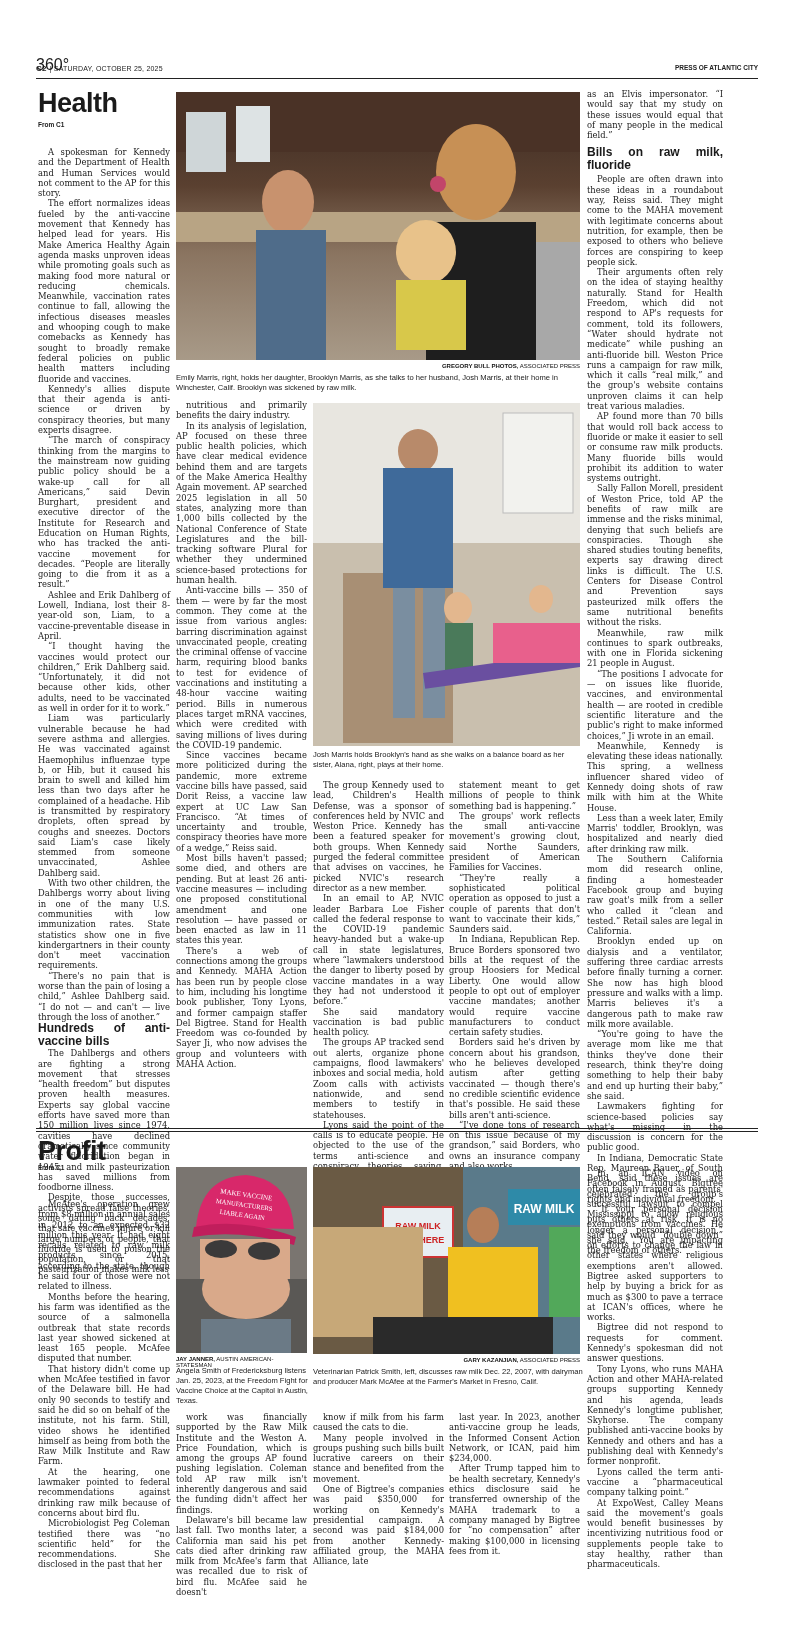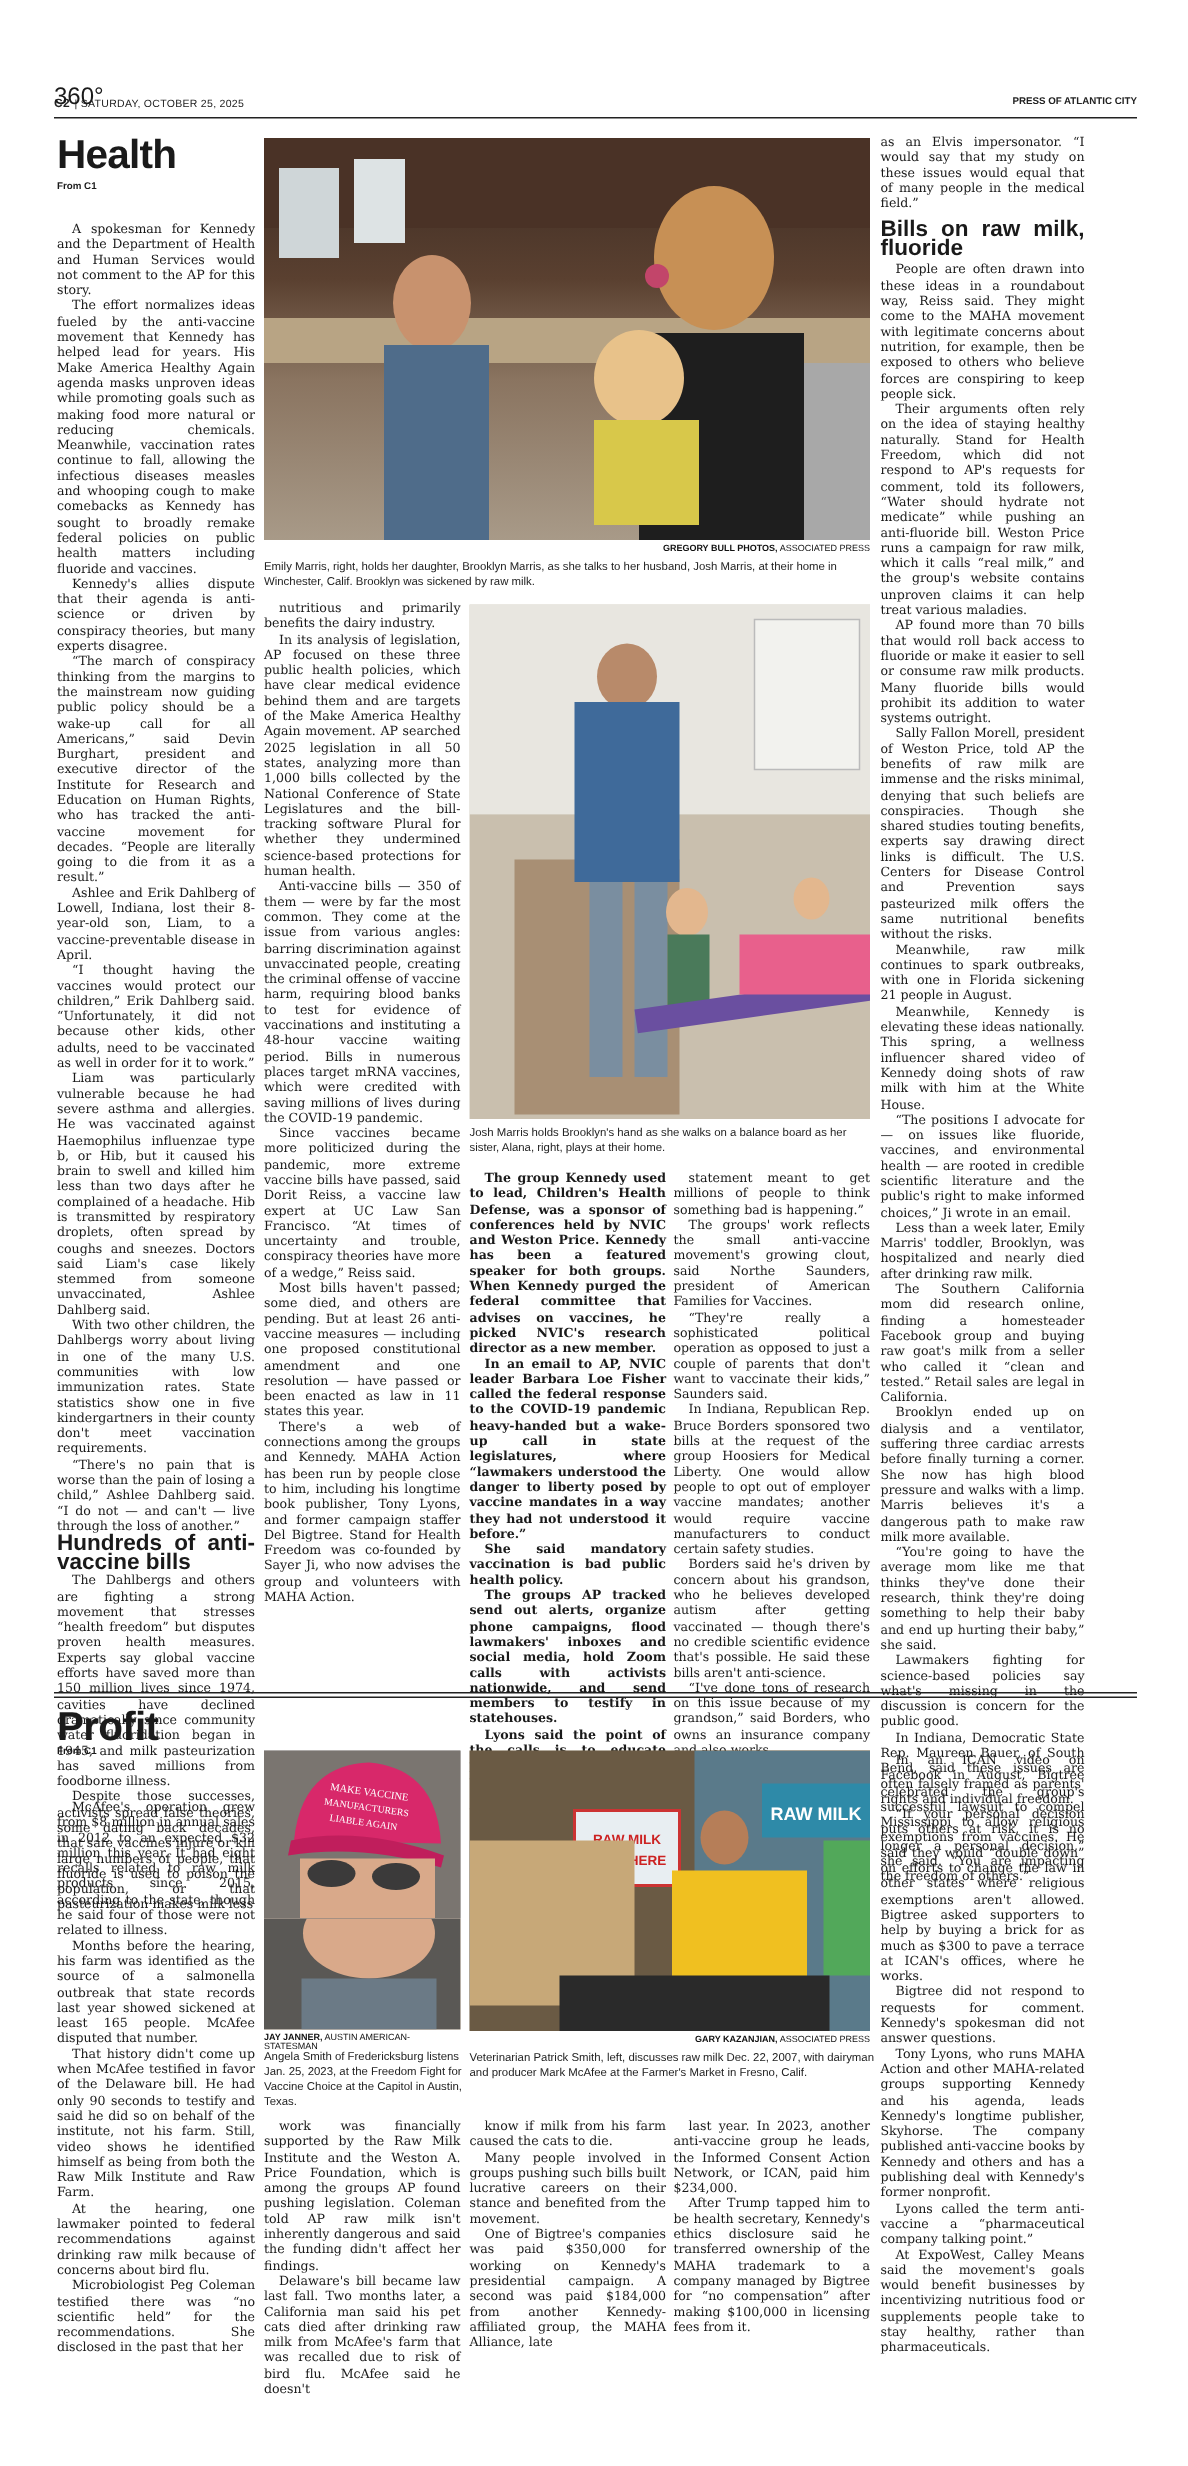--- a/index.html
+++ b/index.html
@@ -6,21 +6,21 @@
   body{width:792px;height:1644px;position:relative;overflow:hidden;font-family:"DejaVu Serif",serif;color:#1a1a1a;}
   .masthead{position:absolute;left:36px;top:58px;width:722px;height:20px;border-bottom:1.5px solid #222;}
   .mh-left{position:absolute;left:0;top:6px;font-family:"Liberation Sans",sans-serif;font-size:7px;letter-spacing:.2px;color:#222;}
   .mh-left b{font-size:8px;margin-right:3px;}
   .mh-center{position:absolute;left:0;right:0;top:-2px;text-align:left;font-family:Liberation Sans, sans-serif;font-size:16px;}
   .mh-right{position:absolute;right:0;top:6px;font-family:"Liberation Sans",sans-serif;font-size:6.5px;font-weight:bold;color:#222;}
   .col{position:absolute;font-size:8.4px;line-height:10.3px;text-align:justify;hyphens:auto;}
   .col p{margin:0;text-indent:10px;}
   .sec-title{position:absolute;font-family:"Liberation Sans",sans-serif;font-weight:bold;font-size:27px;letter-spacing:-.5px;}
   .from{position:absolute;font-family:"Liberation Sans",sans-serif;font-weight:bold;font-size:6.5px;}
-  .subhead{font-family:"Liberation Sans",sans-serif;font-weight:bold;font-size:15px;line-height:13px;margin:8px 0 6px 0;text-indent:0 !important;}
+  .subhead{font-family:"Liberation Sans",sans-serif;font-weight:bold;font-size:12px;line-height:13px;margin:8px 0 6px 0;text-indent:0 !important;}
   .photo{position:absolute;overflow:hidden;}
   .credit{position:absolute;font-family:"Liberation Sans",sans-serif;font-size:6px;text-align:right;color:#111;}
   .credit b{font-weight:bold;}
   .caption{position:absolute;font-family:"Liberation Sans",sans-serif;font-size:7.6px;line-height:10px;color:#222;}
   .rule{position:absolute;left:36px;width:722px;border-top:1.5px solid #222;}
   .rule2{position:absolute;left:36px;width:722px;border-top:1px solid #222;}
 </style>
 </head>
 <body>
 
@@ -94,21 +94,21 @@
     <rect x="110" y="185" width="22" height="130" fill="#7a8ea0"></rect>
     <ellipse cx="145" cy="205" rx="14" ry="16" fill="#e3b78e"></ellipse>
     <rect x="132" y="220" width="28" height="50" fill="#4a7a5a"></rect>
     <rect x="110" y="270" width="160" height="16" fill="#6a4fa0" transform="rotate(-8 110 270)"></rect>
     <rect x="180" y="220" width="87" height="40" fill="#e8608c"></rect>
     <ellipse cx="228" cy="196" rx="12" ry="14" fill="#e3b78e"></ellipse>
   </svg>
 </div>
 <div class="caption" style="left:313px;top:750px;width:272px;">Josh Marris holds Brooklyn's hand as she walks on a balance board as her sister, Alana, right, plays at their home.</div>
 
-<div class="col" style="left:313px;top:780px;width:131px;font-weight:bold;">
+<div class="col" style="left:313px;top:780px;width:131px;">
   <div>
       <p>The group Kennedy used to lead, Children's Health Defense, was a sponsor of conferences held by NVIC and Weston Price. Kennedy has been a featured speaker for both groups. When Kennedy purged the federal committee that advises on vaccines, he picked NVIC's research director as a new member.</p>
       <p>In an email to AP, NVIC leader Barbara Loe Fisher called the federal response to the COVID-19 pandemic heavy-handed but a wake-up call in state legislatures, where “lawmakers understood the danger to liberty posed by vaccine mandates in a way they had not understood it before.”</p>
       <p>She said mandatory vaccination is bad public health policy.</p>
       <p>The groups AP tracked send out alerts, organize phone campaigns, flood lawmakers' inboxes and social media, hold Zoom calls with activists nationwide, and send members to testify in statehouses.</p>
       <p>Lyons said the point of the calls is to educate people. He objected to the use of the terms anti-science and conspiracy theories, saying, “It's just an inflammatory</p>
     </div>
 </div>
 <div class="col" style="left:449px;top:780px;width:131px;">
   <div>
@@ -125,22 +125,22 @@
   <div>
       <p style="text-indent: 0px;">as an Elvis impersonator. “I would say that my study on these issues would equal that of many people in the medical field.”</p>
     </div>
   <p class="subhead" style="margin-top:6px;margin-bottom:2px;">Bills on raw milk, fluoride</p>
   <div>
       <p>People are often drawn into these ideas in a roundabout way, Reiss said. They might come to the MAHA movement with legitimate concerns about nutrition, for example, then be exposed to others who believe forces are conspiring to keep people sick.</p>
       <p>Their arguments often rely on the idea of staying healthy naturally. Stand for Health Freedom, which did not respond to AP's requests for comment, told its followers, “Water should hydrate not medicate” while pushing an anti-fluoride bill. Weston Price runs a campaign for raw milk, which it calls “real milk,” and the group's website contains unproven claims it can help treat various maladies.</p>
       <p>AP found more than 70 bills that would roll back access to fluoride or make it easier to sell or consume raw milk products. Many fluoride bills would prohibit its addition to water systems outright.</p>
       <p>Sally Fallon Morell, president of Weston Price, told AP the benefits of raw milk are immense and the risks minimal, denying that such beliefs are conspiracies. Though she shared studies touting benefits, experts say drawing direct links is difficult. The U.S. Centers for Disease Control and Prevention says pasteurized milk offers the same nutritional benefits without the risks.</p>
       <p>Meanwhile, raw milk continues to spark outbreaks, with one in Florida sickening 21 people in August.</p>
+      <p>“The positions I advocate for — on issues like fluoride, vaccines, and environmental health — are rooted in credible scientific literature and the public's right to make informed choices,” Ji wrote in an email.</p>
       <p>Meanwhile, Kennedy is elevating these ideas nationally. This spring, a wellness influencer shared video of Kennedy doing shots of raw milk with him at the White House.</p>
-      <p>“The positions I advocate for — on issues like fluoride, vaccines, and environmental health — are rooted in credible scientific literature and the public's right to make informed choices,” Ji wrote in an email.</p>
       <p>Less than a week later, Emily Marris' toddler, Brooklyn, was hospitalized and nearly died after drinking raw milk.</p>
       <p>The Southern California mom did research online, finding a homesteader Facebook group and buying raw goat's milk from a seller who called it “clean and tested.” Retail sales are legal in California.</p>
       <p>Brooklyn ended up on dialysis and a ventilator, suffering three cardiac arrests before finally turning a corner. She now has high blood pressure and walks with a limp. Marris believes it's a dangerous path to make raw milk more available.</p>
       <p>“You're going to have the average mom like me that thinks they've done their research, think they're doing something to help their baby and end up hurting their baby,” she said.</p>
       <p>Lawmakers fighting for science-based policies say what's missing in the discussion is concern for the public good.</p>
       <p>In Indiana, Democratic State Rep. Maureen Bauer, of South Bend, said these issues are often falsely framed as parents' rights and individual freedom.</p>
       <p>“If your personal decision puts others at risk, it is no longer a personal decision,” she said. “You are impacting the freedom of others.”</p>
     </div>
 </div>
 

